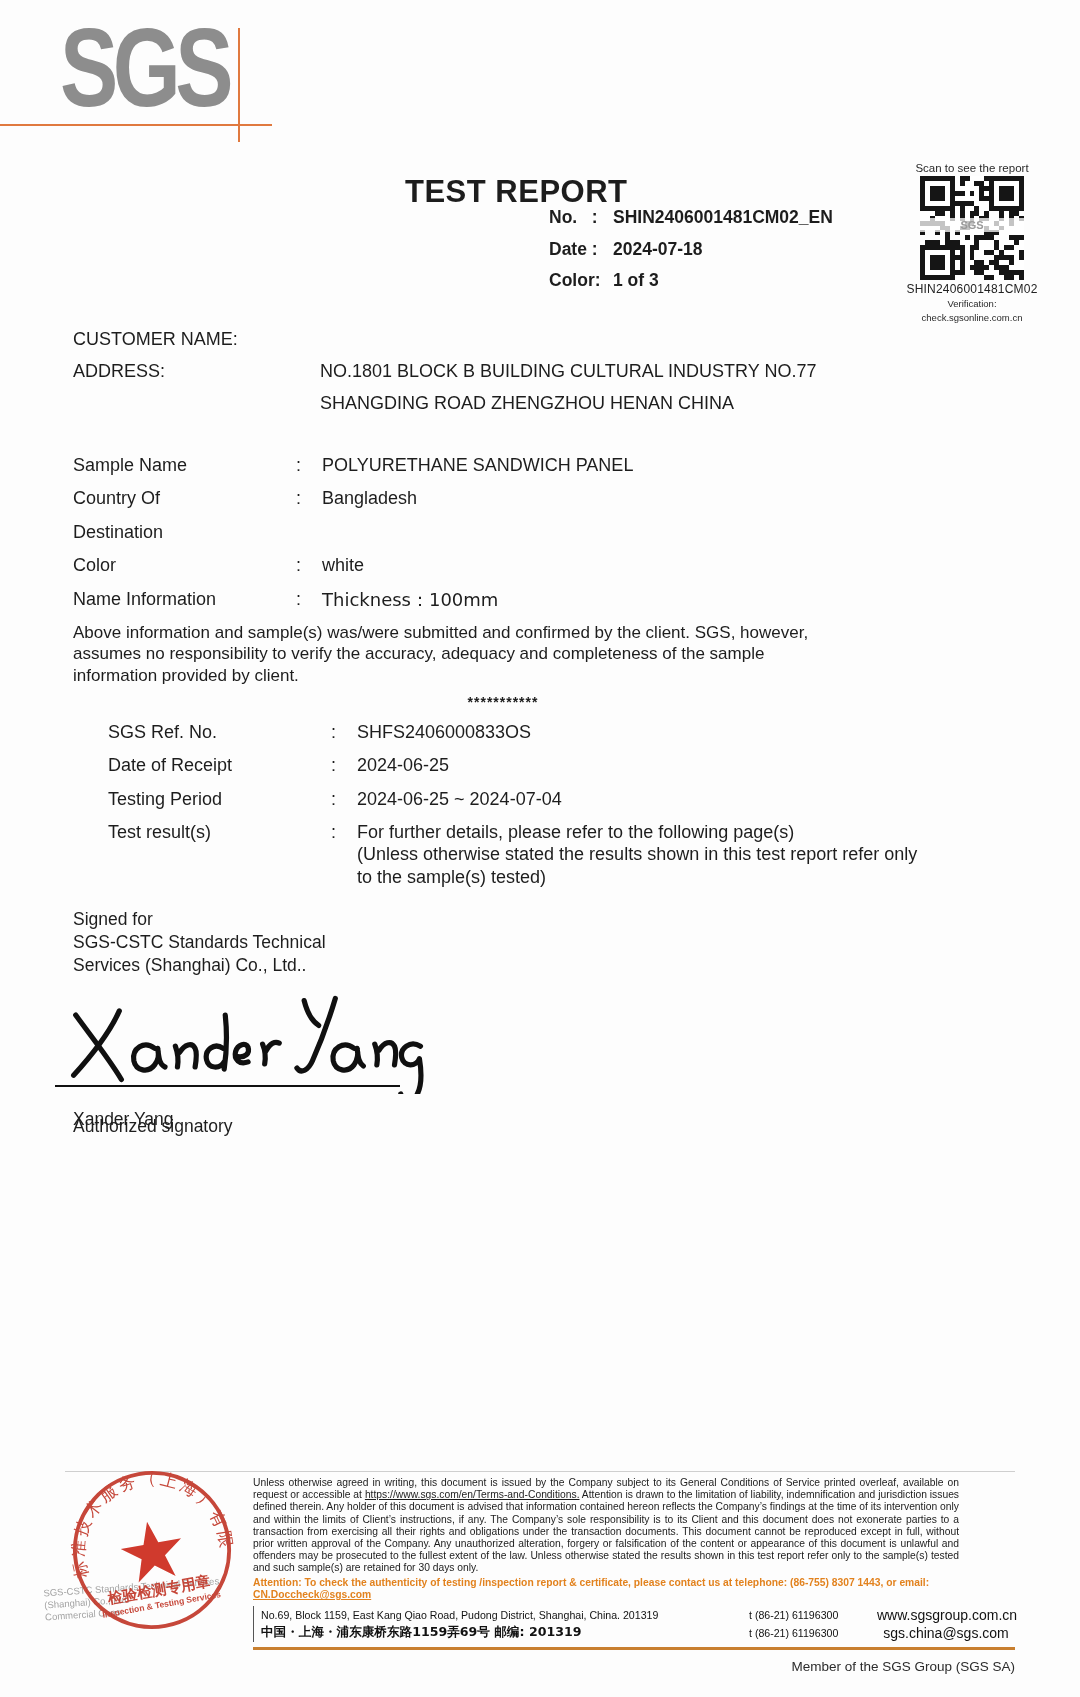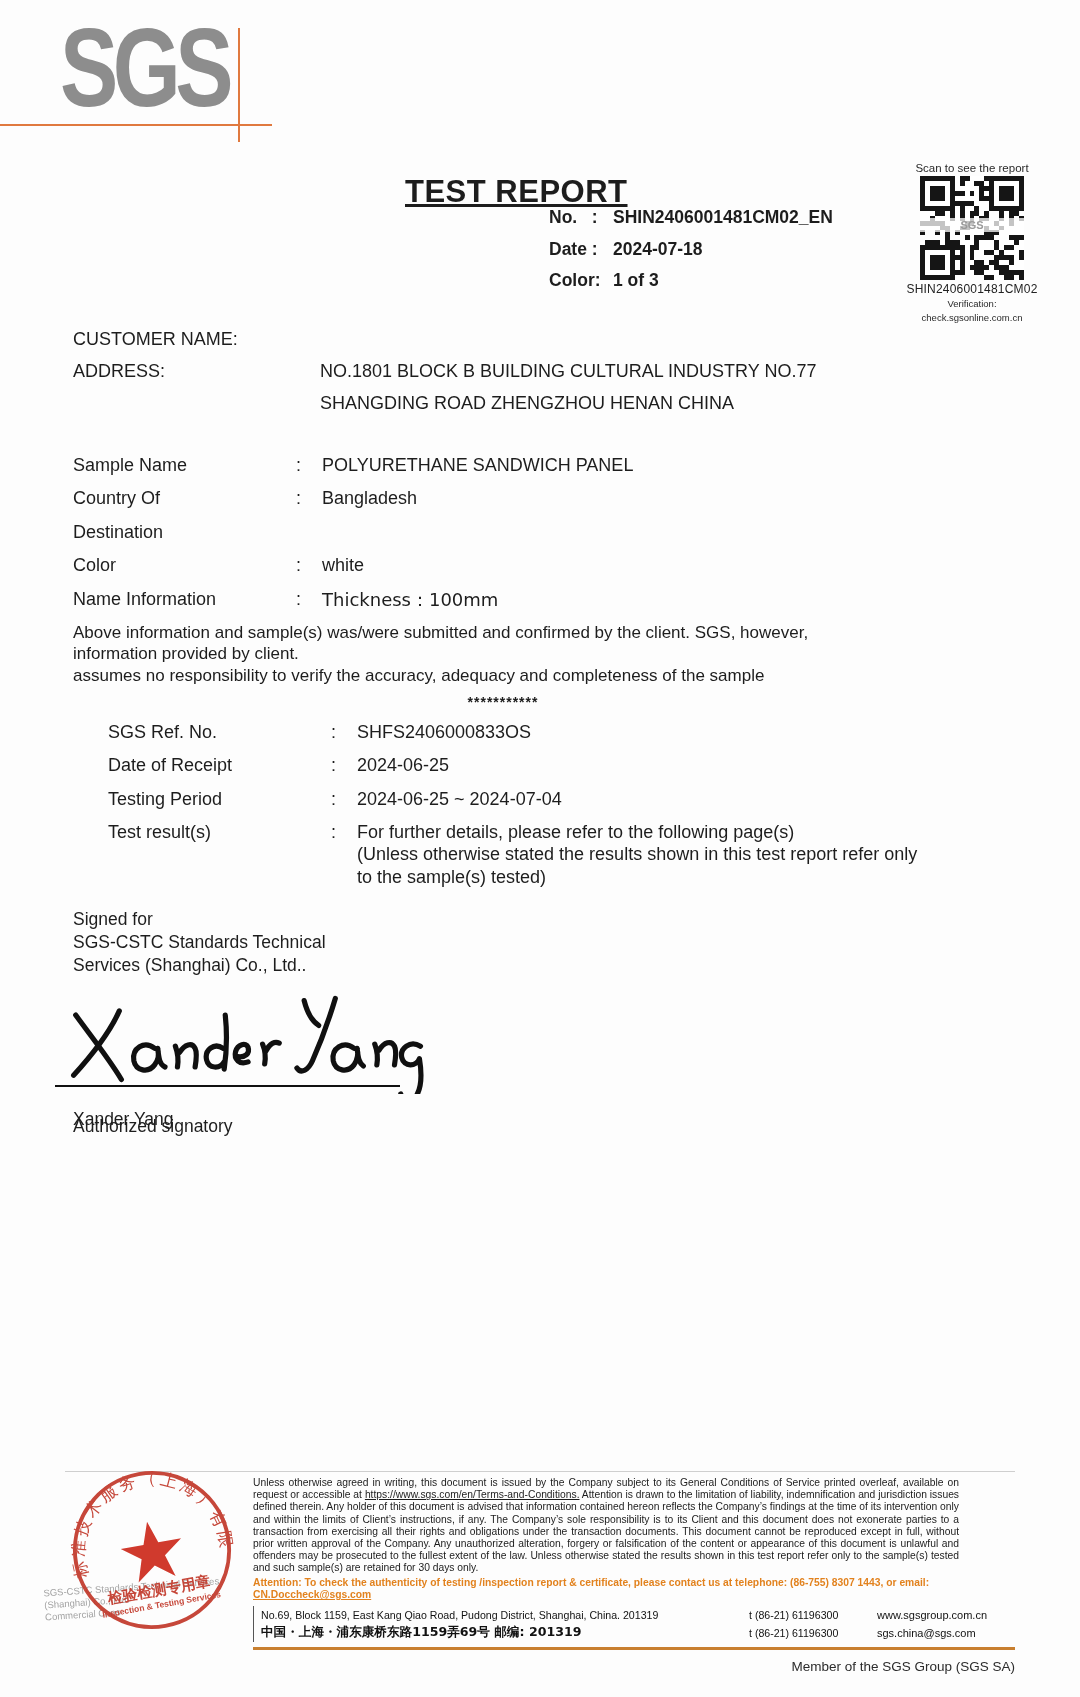--- a/index.html
+++ b/index.html
@@ -5,21 +5,21 @@
   html,body{margin:0;padding:0;background:#e9e9e9;}
   .page{position:relative;width:1080px;height:1697px;background:#fdfdfd;margin:0 auto;
         font-family:"Liberation Sans",sans-serif;color:#1d1d1d;overflow:hidden;}
   
   .logo-text{position:absolute;left:60px;top:10px;font-size:112px;font-weight:800;
              color:#8d8d8d;letter-spacing:-7px;line-height:1.04;transform:scaleX(.78);
              transform-origin:left top;}
   .logo-hline{position:absolute;left:0;top:124px;width:272px;height:2px;background:#e0793f;}
   .logo-vline{position:absolute;left:238px;top:28px;width:2px;height:114px;background:#e0793f;}
   
-  .title{position:absolute;left:405px;top:174px;font-size:31px;font-weight:bold;letter-spacing:.5px;text-decoration:underline;}
+  .title{position:absolute;left:405px;top:174px;font-size:31px;font-weight:bold;letter-spacing:.5px;}
   .hfields{position:absolute;left:549px;top:207px;font-size:17.5px;font-weight:bold;}
   .hfields .hrow{display:flex;height:31.5px;align-items:flex-start;}
   .hfields .hlabel{white-space:pre;width:64px;}
   .hfields .hvalue{white-space:pre;}
   
   .qr-block{position:absolute;left:903px;top:162px;width:138px;text-align:center;}
   .qr-caption{font-size:11.5px;color:#2a2a2a;margin-bottom:2px;}
   .qr-wrap{position:relative;width:104px;height:104px;margin:0 auto;background:#fff;}
   .qr{position:absolute;inset:0;display:grid;
       grid-template-rows:repeat(21,1fr);grid-template-columns:repeat(21,1fr);}
@@ -53,21 +53,21 @@
   .fcol{position:absolute;left:253px;top:1477px;width:762px;}
   .legal{width:706px;font-size:10.3px;line-height:12.2px;text-align:justify;color:#1c1c1c;margin:0;}
   .legal a{color:#1c1c1c;text-decoration:underline;}
   .attention{width:712px;font-size:10.3px;line-height:12.6px;font-weight:bold;color:#e2821e;margin:2px 0 0 0;}
   .attention a{color:#e2821e;text-decoration:underline;}
   .addr{margin-top:4px;border-left:1px solid #555;padding-left:7px;}
   .addr .arow{display:flex;align-items:center;height:18px;}
   .addr .atext{flex:1;font-size:10.6px;color:#111;}
   .addr .arow.cn .atext{font-size:12.6px;font-weight:bold;font-family:"DejaVu Sans","Liberation Sans",sans-serif;}
   .addr .aphone{width:128px;font-size:10.6px;color:#111;}
-  .addr .alink{width:138px;font-size:11px;color:#111;text-decoration:none;}
+  .addr .alink{width:138px;font-size:14px;color:#111;text-decoration:none;text-align:center;}
   .orange-rule{margin-top:5px;width:762px;height:3px;background:#c87f2f;}
   .member{margin-top:9px;text-align:right;font-size:13.5px;color:#2c2c2c;}
   .cjk{font-family:"DejaVu Sans","Liberation Sans",sans-serif;}
 </style>
 </head>
 <body>
 
 <div class="page">
 
   <div class="logo-text">SGS</div>
@@ -366,22 +366,22 @@
     </div>
     <div class="grid3">
       <span>Name Information</span>
       <span>:</span>
       <span class="cjk">Thickness：100mm</span>
     </div>
   </div>
 
   <div class="disclaimer">
     <div>Above information and sample(s) was/were submitted and confirmed by the client. SGS, however,</div>
+    <div>assumes no responsibility to verify the accuracy, adequacy and completeness of the sample</div>
     <div>information provided by client.</div>
-    <div>assumes no responsibility to verify the accuracy, adequacy and completeness of the sample</div>
   </div>
 
   <div class="stars">***********</div>
 
   <div class="refinfo">
     <div class="grid3">
       <span>SGS Ref. No.</span>
       <span>:</span>
       <span>SHFS2406000833OS</span>
     </div>

